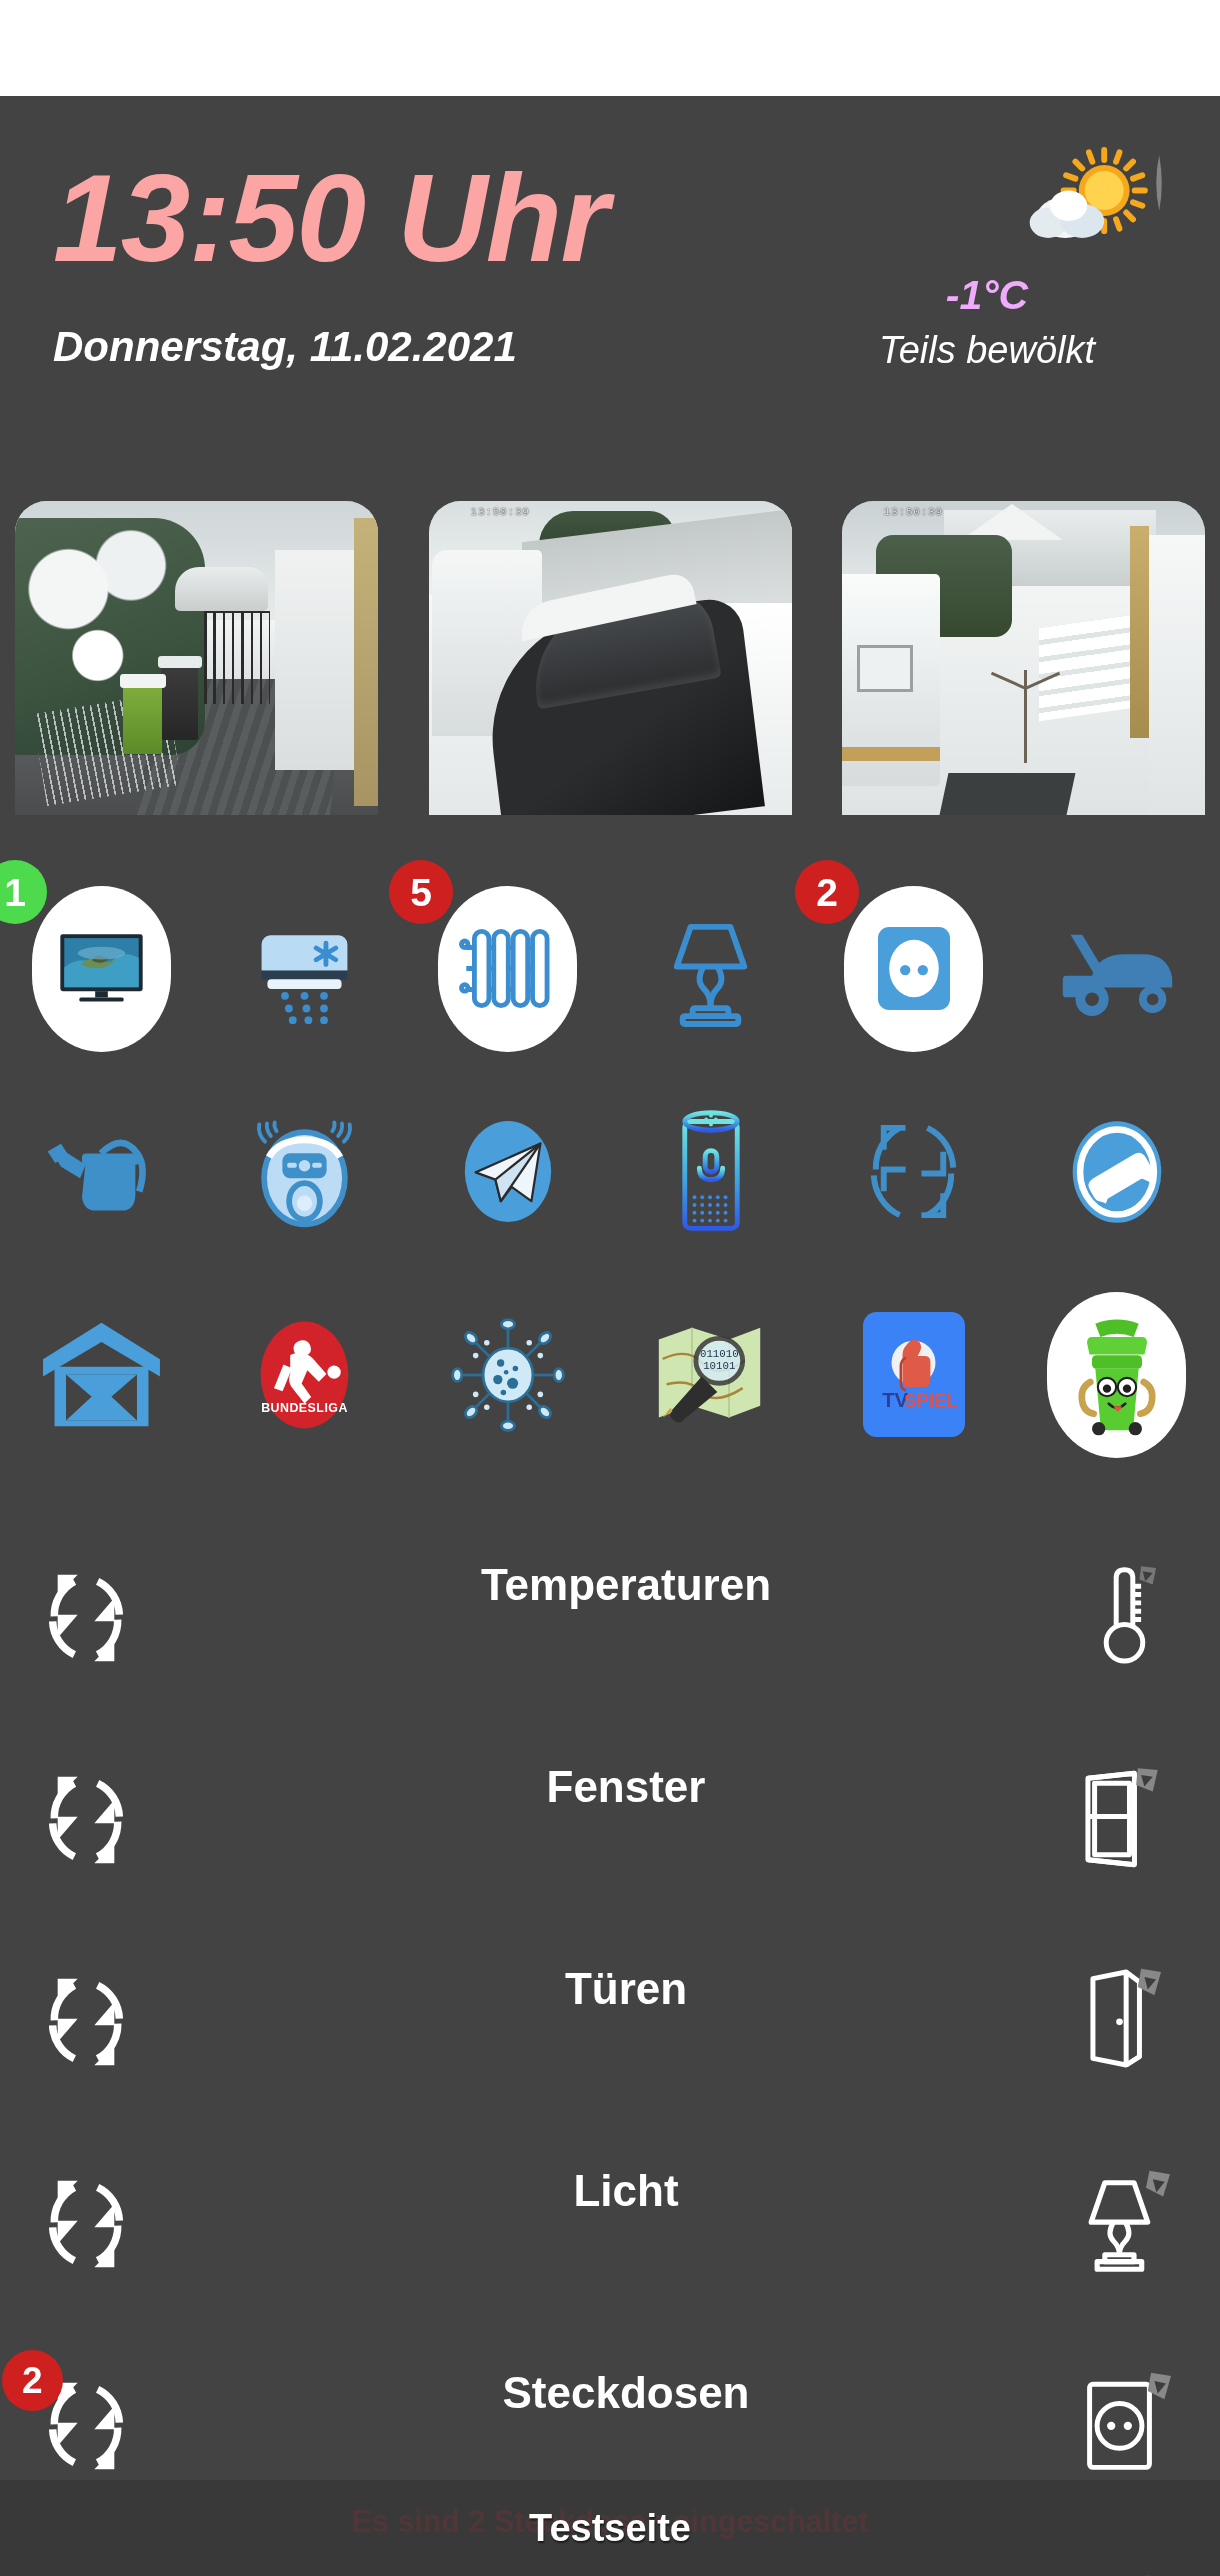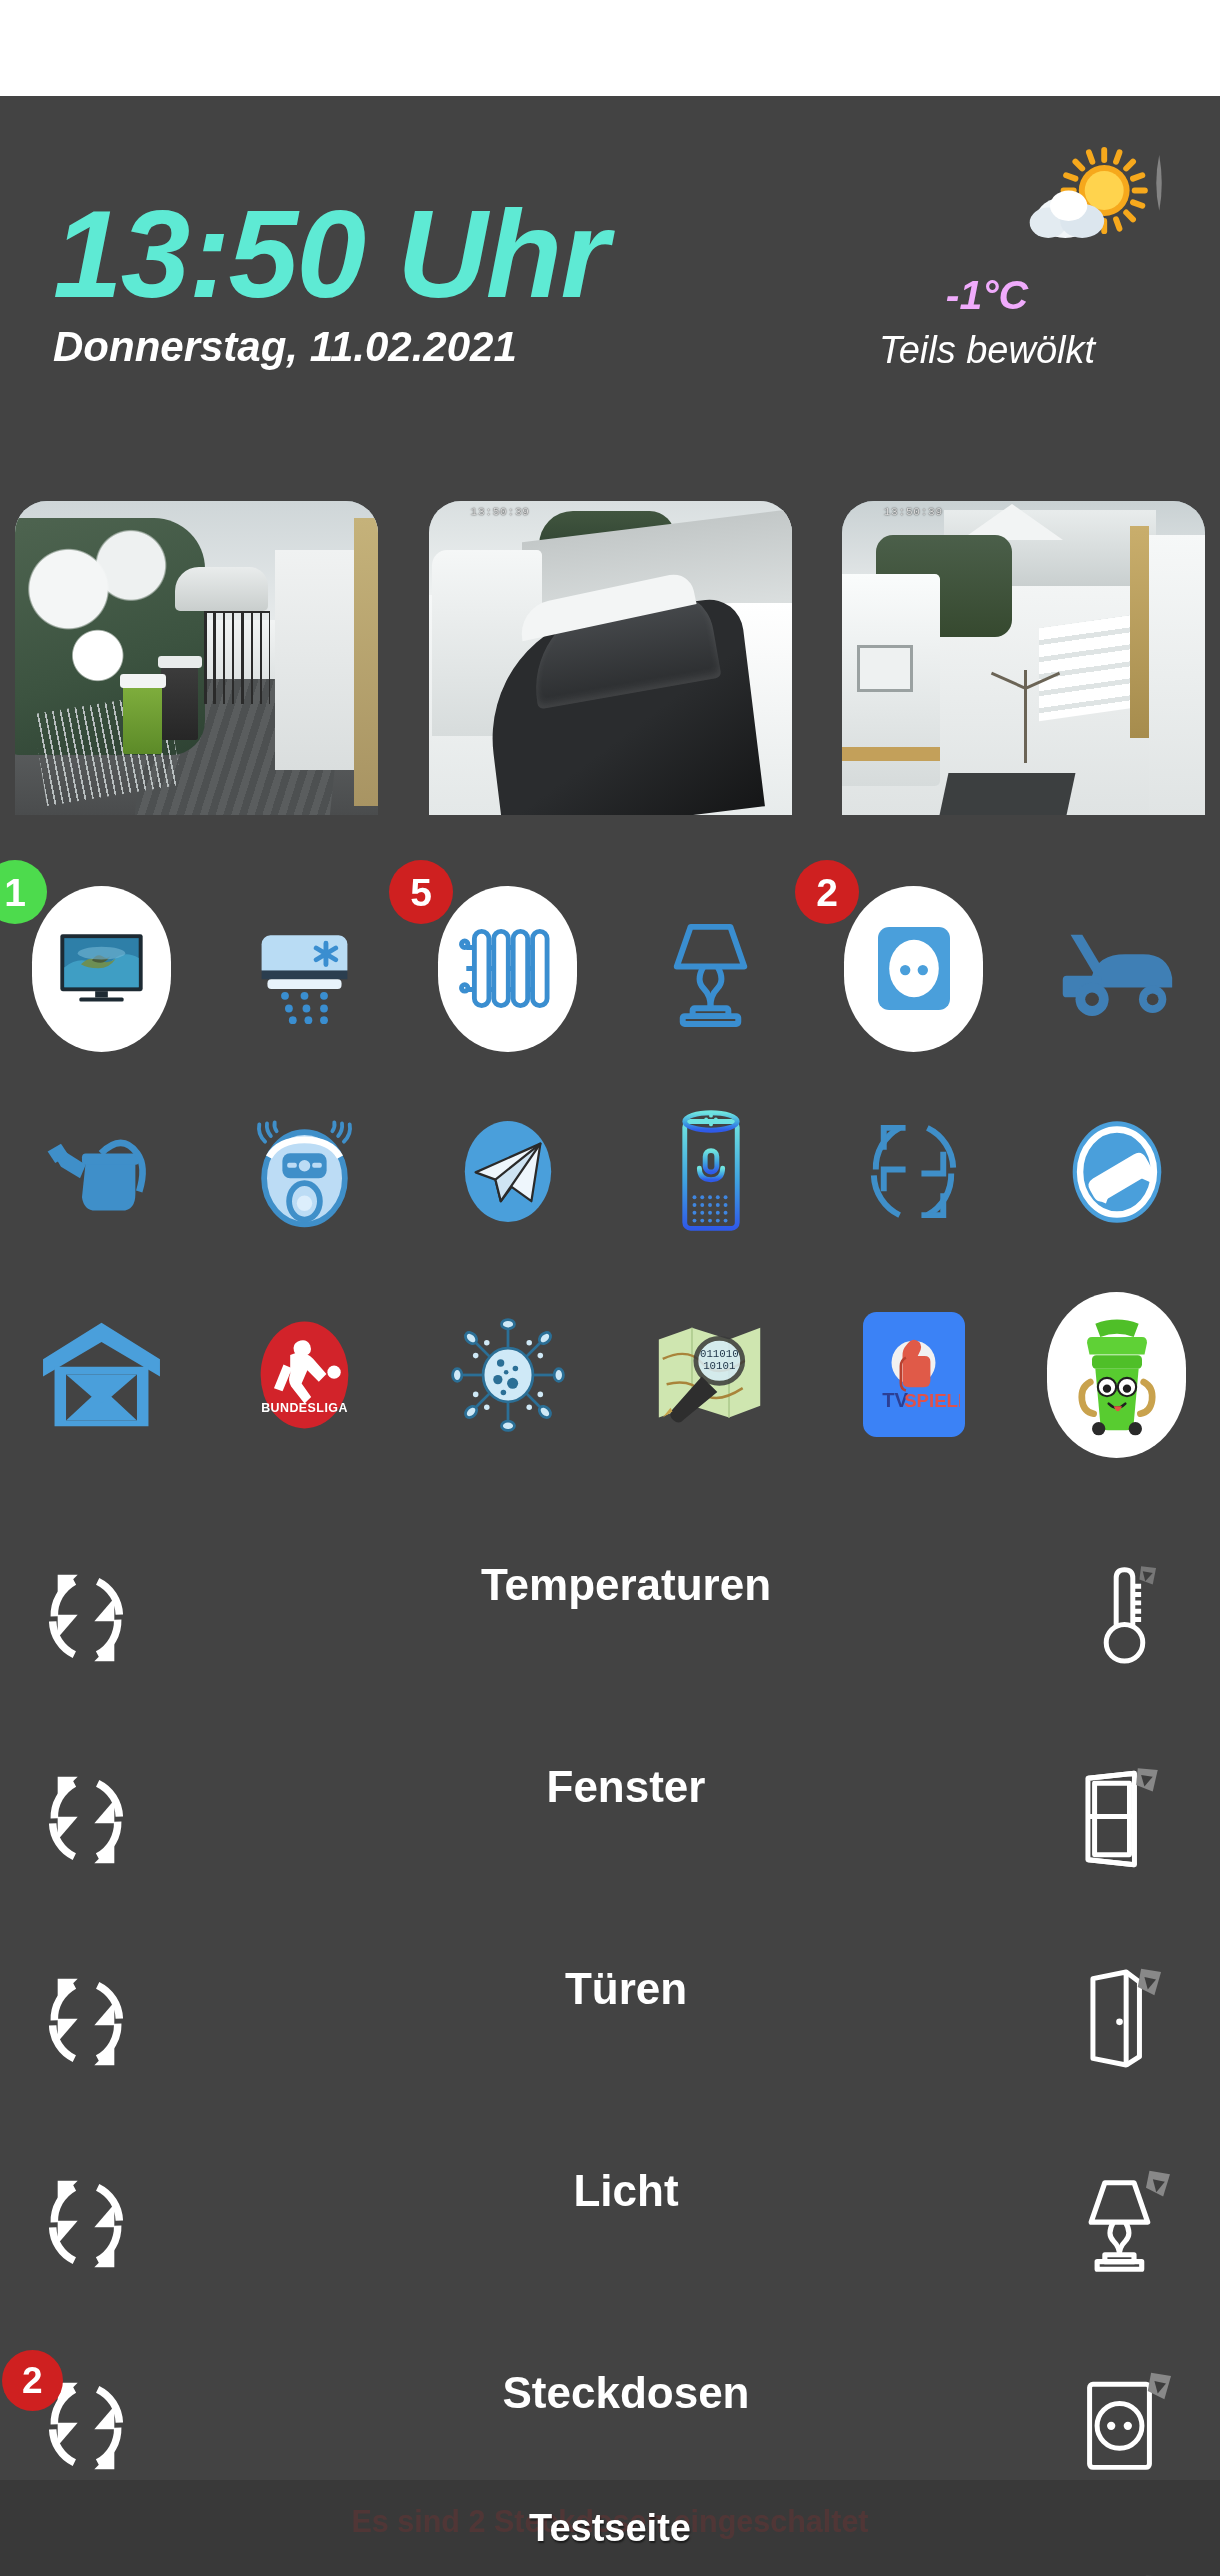--- a/index.html
+++ b/index.html
@@ -27,23 +27,22 @@
   }
 
   
   #header {
     position: absolute; top: 0; left: 0;
     width: 1220px; height: 373px;
   }
   #clock-time {
     position: absolute; left: 53px; top: 59px;
     font-size: 125px; font-weight: bold; font-style: italic;
-    color: #5eead4; letter-spacing: -1.7px;
+    color: #fca5a5; letter-spacing: -1.7px;
     line-height: 1;
-    margin-top: 36px;
   }
   #clock-date {
     position: absolute; left: 53px; top: 230px;
     font-size: 42px; font-weight: bold; font-style: italic;
     color: #ffffff; line-height: 1;
   }
   #weather-block {
     position: absolute; right: 34px; top: 42px;
     width: 398px; text-align: center;
   }

